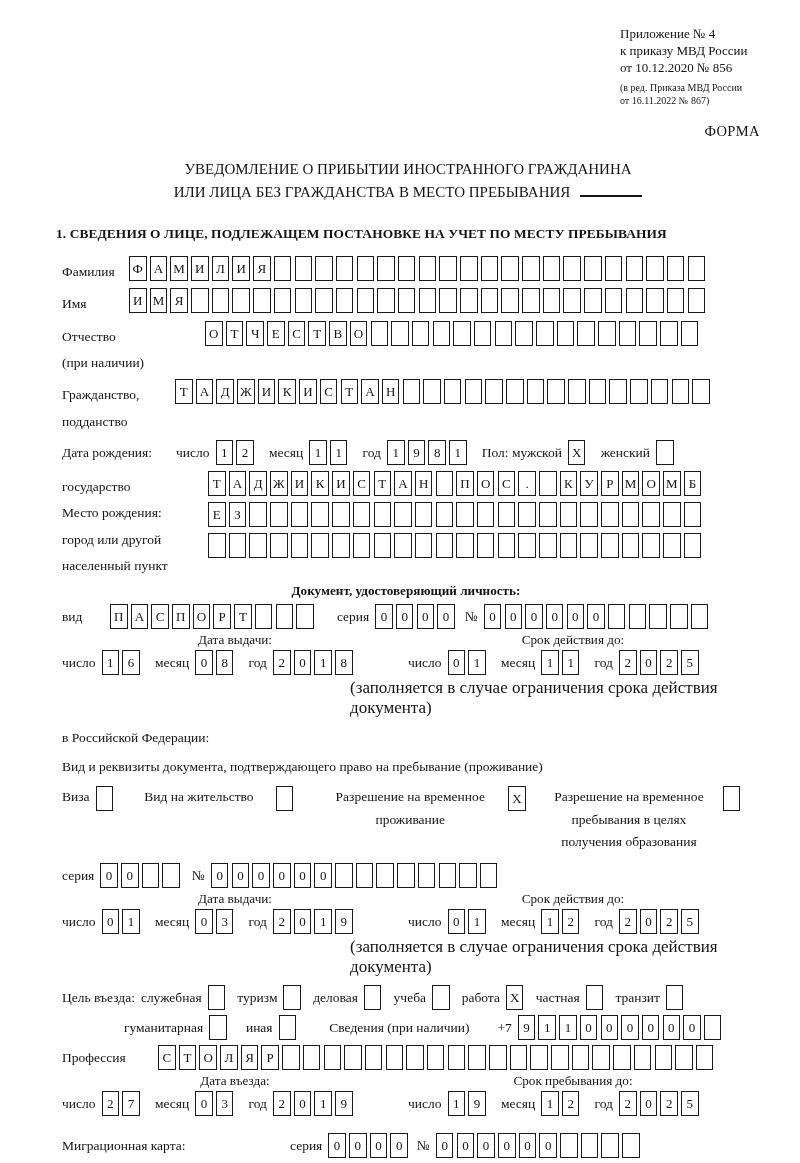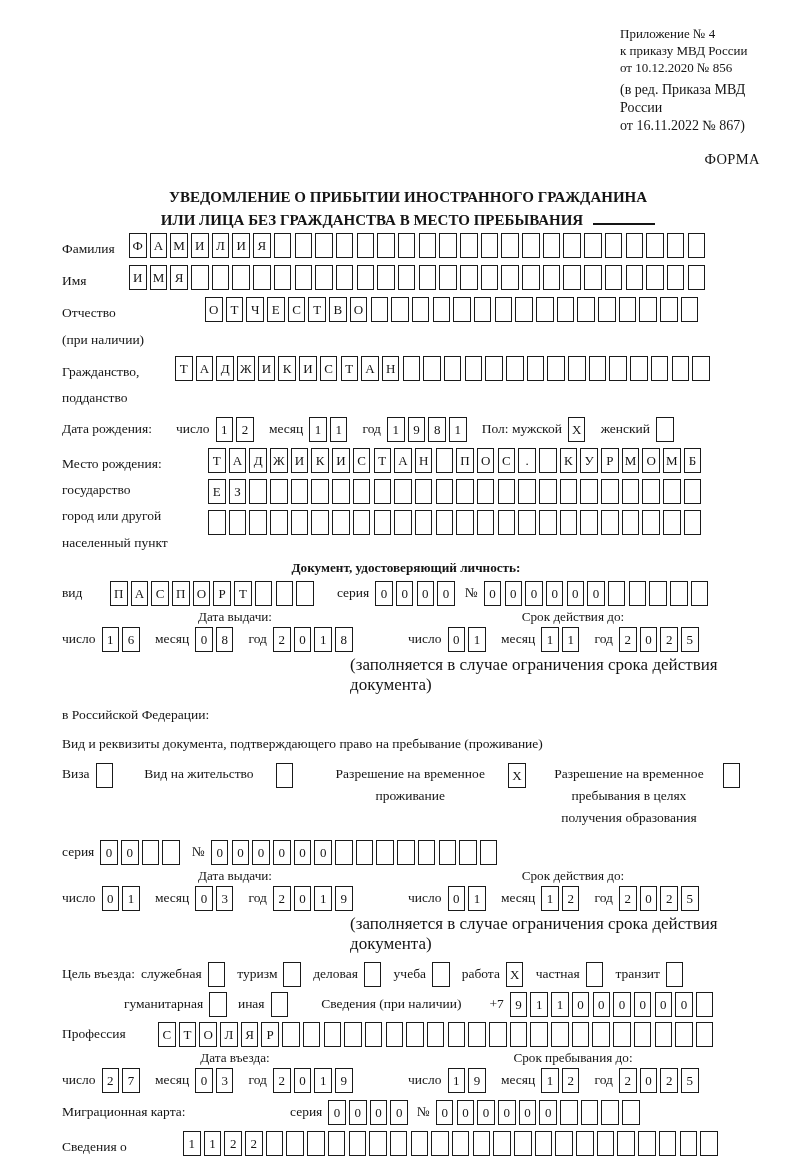--- a/index.html
+++ b/index.html
@@ -1,23 +1,23 @@
 <!DOCTYPE html>
 <html><head>
 <meta charset="utf-8">
 <style>
   *{box-sizing:border-box;margin:0;padding:0}
   html,body{width:800px;background:#fff}
   body{height:1163px;overflow:hidden;color:#141414;font-family:"Liberation Serif","DejaVu Serif",serif;font-size:13.5px}
   .page{padding:26px 10px 0 62px;width:800px;height:843px;background:#fff}
   .hdr{margin-left:558px;line-height:1.3;font-size:13px}
-  .hdr .small{font-size:14px}
+  .hdr .small{font-size:10px}
   .hdr .gap-top{margin-top:4px}
   .forma{font-weight:normal;text-align:right;padding-right:30px;margin-top:16px;font-size:14.5px;letter-spacing:.4px}
-  .title{text-align:center;font-weight:bold;font-size:15px;margin-top:18px;line-height:1.55;margin-left:-36px}
+  .title{text-align:center;font-weight:normal;font-size:15px;margin-top:18px;line-height:1.55;margin-left:-36px}
   .uline{display:inline-block;width:62px;border-bottom:2px solid #141414;height:11px;margin-left:10px}
   .sect{font-weight:bold;font-size:13.4px;margin-top:22px;margin-bottom:14px;margin-left:-6px;letter-spacing:.1px}
   .cells{display:inline-flex;flex:none}
   .cell{display:inline-flex;flex:none;align-items:center;justify-content:center;width:17.5px;height:25px;border:1.7px solid #1a1a1a;margin-right:3.2px;font-size:13px;line-height:1}
   .frow{display:flex;align-items:flex-start;margin-bottom:3px}
   .mid{align-items:center}
   .flabel{flex:none;padding-top:3px;line-height:1.95}
   .t{flex:none;margin-right:6px;white-space:nowrap}
   .ml{margin-left:12px}
   .pl{margin-left:9px}
@@ -46,20 +46,21 @@
     <div class="small">от 16.11.2022 № 867)</div>
   </div>
 
   <div class="forma">ФОРМА</div>
 
   <div class="title">
     <div>УВЕДОМЛЕНИЕ О ПРИБЫТИИ ИНОСТРАННОГО ГРАЖДАНИНА</div>
     <div><span>ИЛИ ЛИЦА БЕЗ ГРАЖДАНСТВА В МЕСТО ПРЕБЫВАНИЯ</span><span class="uline"></span></div>
   </div>
 
+  <div class="sect">1. СВЕДЕНИЯ О ЛИЦЕ, ПОДЛЕЖАЩЕМ ПОСТАНОВКЕ НА УЧЕТ ПО МЕСТУ ПРЕБЫВАНИЯ</div>
 
   <div class="frow">
     <div class="flabel" style="width:67px">Фамилия</div>
     <span class="cells">
         <span class="cell">Ф</span>
         <span class="cell">А</span>
         <span class="cell">М</span>
         <span class="cell">И</span>
         <span class="cell">Л</span>
         <span class="cell">И</span>
@@ -214,22 +215,22 @@
         <span class="cell">X</span>
       </span>
     <span class="t ml">женский</span>
     <span class="cells">
         <span class="cell"></span>
       </span>
   </div>
 
   <div class="frow">
     <div class="flabel" style="width:146px">
+      <div>государство</div>
       <div>Место рождения:</div>
-      <div>государство</div>
       <div>город или другой</div>
       <div>населенный пункт</div>
     </div>
     <div>
       <div class="cells mb6">
           <span class="cell">Т</span>
           <span class="cell">А</span>
           <span class="cell">Д</span>
           <span class="cell">Ж</span>
           <span class="cell">И</span>
@@ -525,21 +526,21 @@
     <span class="cells">
         <span class="cell"></span>
       </span>
   </div>
 
   <div class="frow mid" style="margin-left:62px;margin-top:5px">
     <span class="t">гуманитарная</span>
     <span class="cells">
         <span class="cell"></span>
       </span>
-    <span class="t" style="margin-left:8px">иная</span>
+    <span class="t" style="margin-left:16px">иная</span>
     <span class="cells">
         <span class="cell"></span>
       </span>
     <span class="t" style="margin-left:30px">Сведения (при наличии)</span>
     <span class="t" style="margin-left:22px">+7</span>
     <span class="cells">
         <span class="cell">9</span>
         <span class="cell">1</span>
         <span class="cell">1</span>
         <span class="cell">0</span>
@@ -623,21 +624,21 @@
       <span class="t ml">год</span>
       <span class="cells">
           <span class="cell">2</span>
           <span class="cell">0</span>
           <span class="cell">2</span>
           <span class="cell">5</span>
         </span>
     </div>
   </div>
 
-  <div class="frow mid" style="margin-top:7px">
+  <div class="frow mid" style="margin-top:17px">
     <span class="t" style="width:152px">Миграционная карта:</span>
     <span class="t" style="margin-left:70px">серия</span>
     <span class="cells">
         <span class="cell">0</span>
         <span class="cell">0</span>
         <span class="cell">0</span>
         <span class="cell">0</span>
       </span>
     <span class="t" style="margin-left:6px">№</span>
     <span class="cells">

